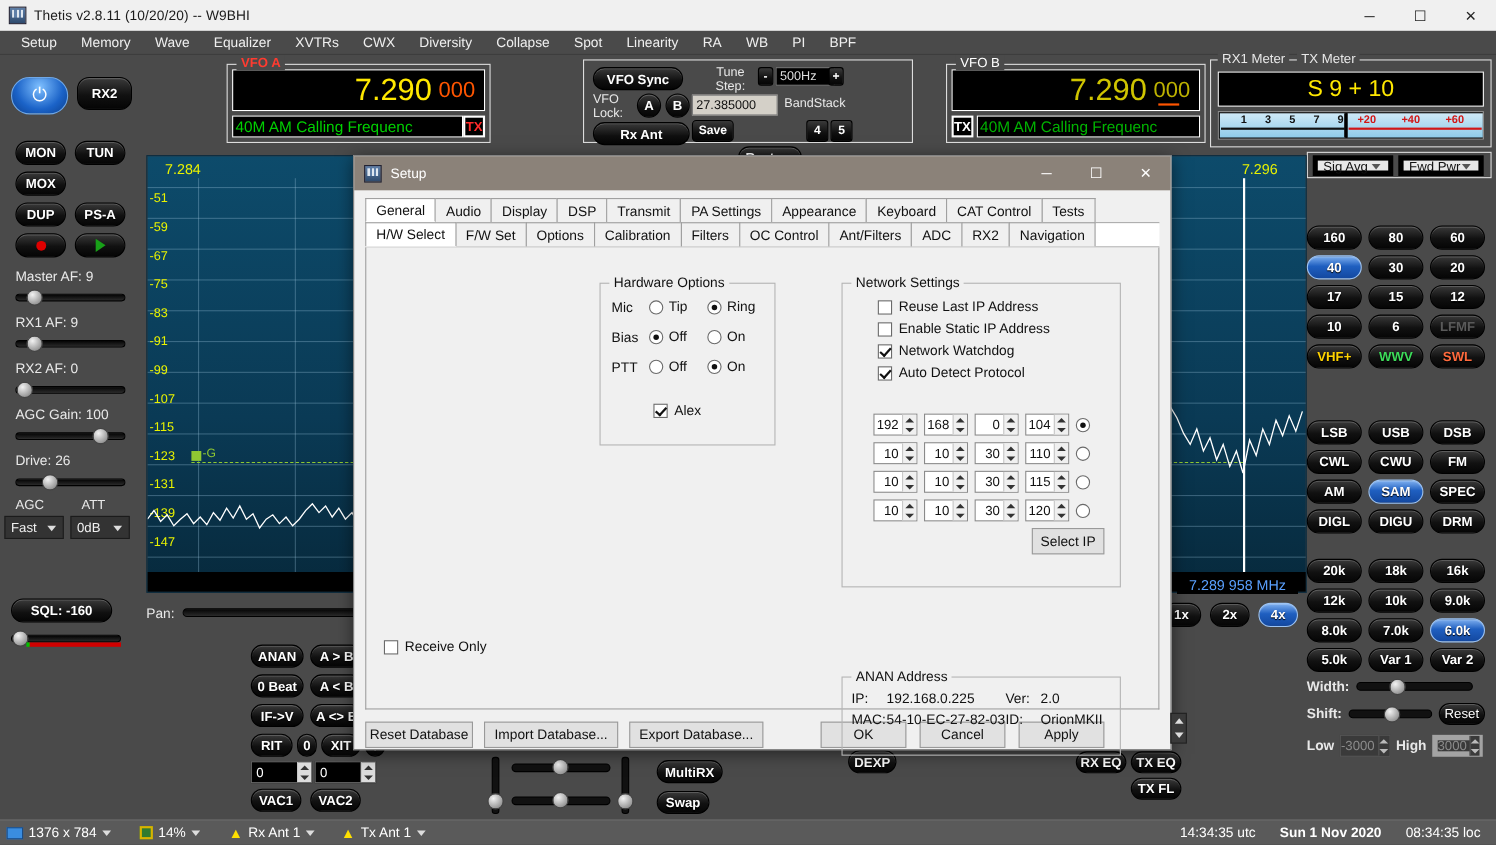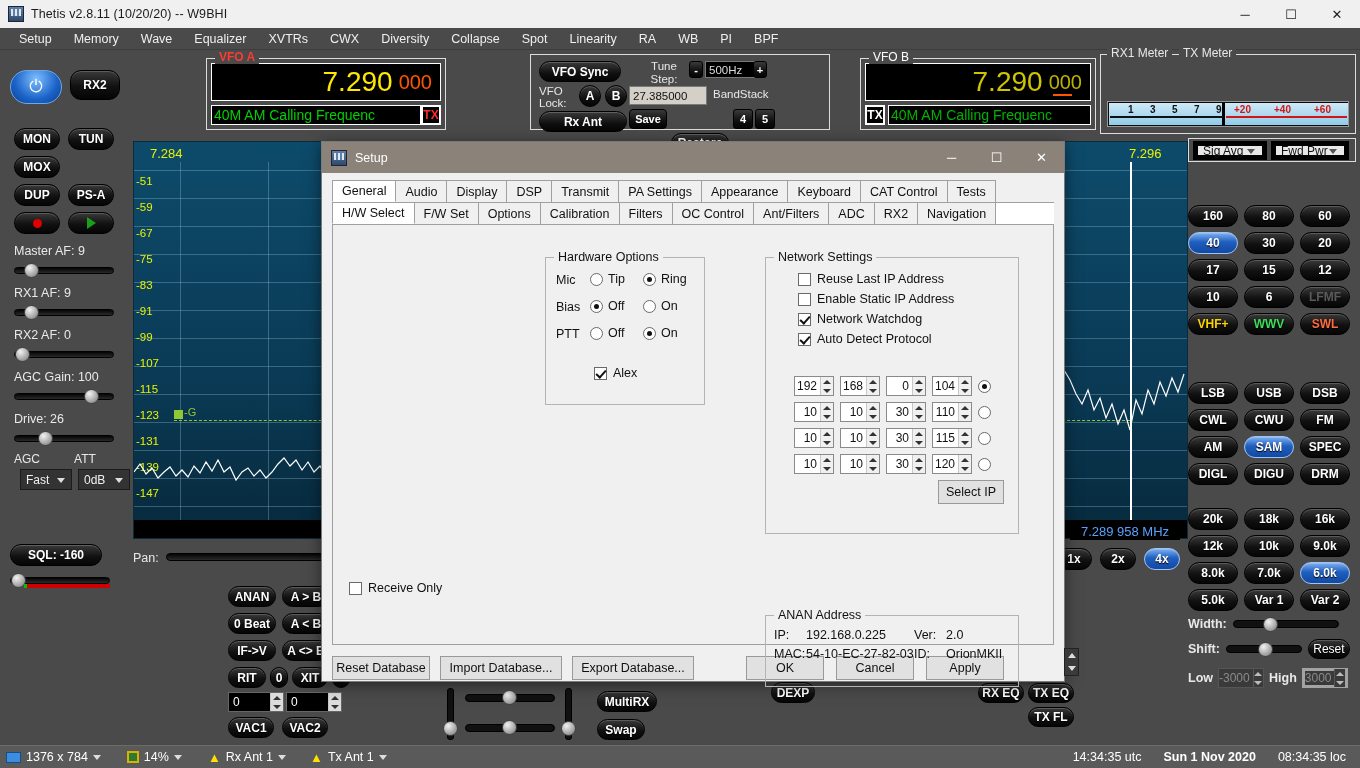--- a/index.html
+++ b/index.html
@@ -339,21 +339,21 @@
   <div class="sliderlabel">Drive:  26</div>
   <div class="slider">
       <div class="track"></div>
       <div class="knob" style="left:24px"></div>
     </div>
 
   <div style="display:flex;padding-left:14px;margin-top:8px;gap:34px;">
     <span>AGC</span>
     <span>ATT</span>
   </div>
-  <div style="display:flex;padding-left:20px;margin-top:3px;gap:6px;">
+  <div style="display:flex;padding-left:4px;margin-top:3px;gap:6px;">
     <div class="dcombo" style="width:54px;height:21px;">
       <span class="cv">Fast</span>
     </div>
     <div class="dcombo" style="width:54px;height:21px;">
       <span class="cv">0dB</span>
     </div>
   </div>
 </div>
 
 <div class="abs" style="left:10px;top:544px;">
@@ -405,20 +405,21 @@
   <div class="abs" style="left:182px;top:33px;font-size:11.5px;">BandStack</div>
   <div class="sqbtn abs" style="left:98px;top:54px;width:38px;height:20px;border-radius:4px;">Save</div>
   <div class="ovalbtn abs" style="left:140px;top:54px;width:58px;height:20px;margin-top:24px;">Restore</div>
   <div class="sqbtn abs" style="left:202px;top:54px;width:20px;height:20px;">4</div>
   <div class="sqbtn abs" style="left:224px;top:54px;width:20px;height:20px;">5</div>
 </div>
 
 <div id="meterg" class="group">
   <span class="grouplabel" style="left:6px;">RX1 Meter</span>
   <span class="grouplabel" style="left:78px;">TX Meter</span>
+  <div id="meterdisp">S 9 + 10</div>
   <div id="meterscale">
     <div class="scalehalf" style="left:1px;width:114px;"></div>
     <div class="scalehalf" style="left:117px;width:123px;"></div>
     <div class="abs" style="left:114px;top:1px;width:3px;height:22px;background:#000;"></div>
     <div class="abs" style="left:2px;top:14px;width:113px;height:2px;background:#111;"></div>
     <div class="abs" style="left:118px;top:14px;width:121px;height:2px;background:#d21616;"></div>
     <div class="abs" style="left:4px;top:2px;width:110px;height:11px;color:#111;font-size:10px;font-weight:bold;">
       <span class="abs" style="left:16px;">1</span>
       <span class="abs" style="left:38px;">3</span>
       <span class="abs" style="left:60px;">5</span>
@@ -679,21 +680,21 @@
   <div style="display:flex;align-items:center;gap:5px;margin-top:9px;">
     <span style="font-weight:bold;font-size:12.5px;">Low</span>
     <div class="spin" style="width:46px;height:20px;background:#3a3a3a;border:1px solid #555;color:#8a8a8a;">
       <span class="sv" style="color:#8a8a8a;">-3000</span>
       <span class="sb" style="background:#3a3a3a;border-left:1px solid #555;">
           <i class="up" style="border-bottom-color:#bbb;"></i>
           <i class="dn" style="border-top-color:#bbb;"></i>
         </span>
     </div>
     <span style="font-weight:bold;font-size:12.5px;">High</span>
-    <div class="spin" style="width:46px;height:20px;background:#3a3a3a;border:3px solid #a3a3a3;color:#8a8a8a;">
+    <div class="spin" style="width:46px;height:20px;background:#3a3a3a;border:5px solid #a3a3a3;color:#8a8a8a;">
       <span class="sv" style="color:#8a8a8a;">3000</span>
       <span class="sb" style="background:#3a3a3a;border-left:1px solid #555;">
           <i class="up" style="border-bottom-color:#bbb;"></i>
           <i class="dn" style="border-top-color:#bbb;"></i>
         </span>
     </div>
   </div>
 </div>
 
 <div id="setup">

